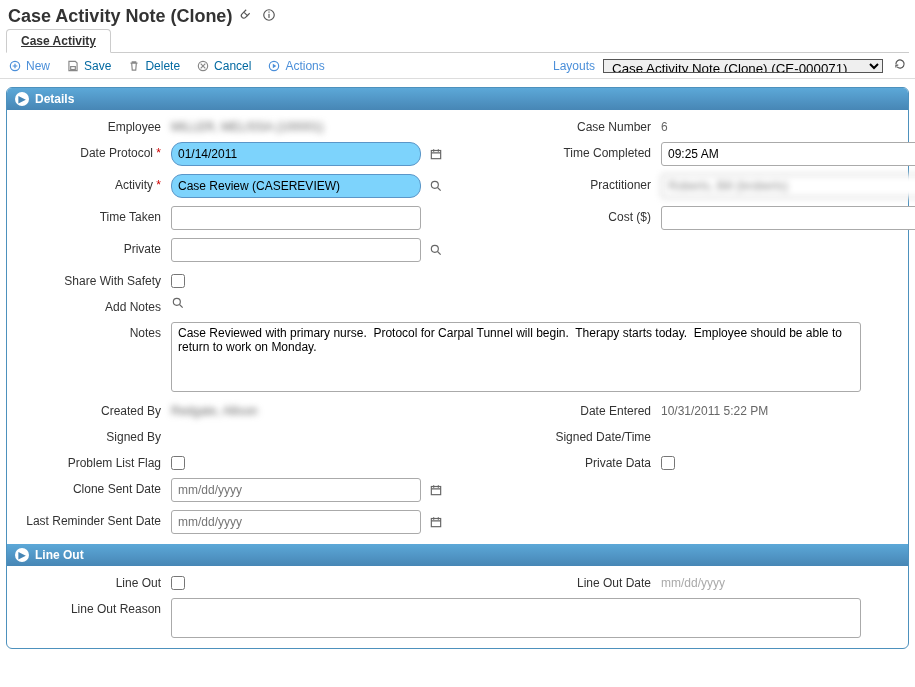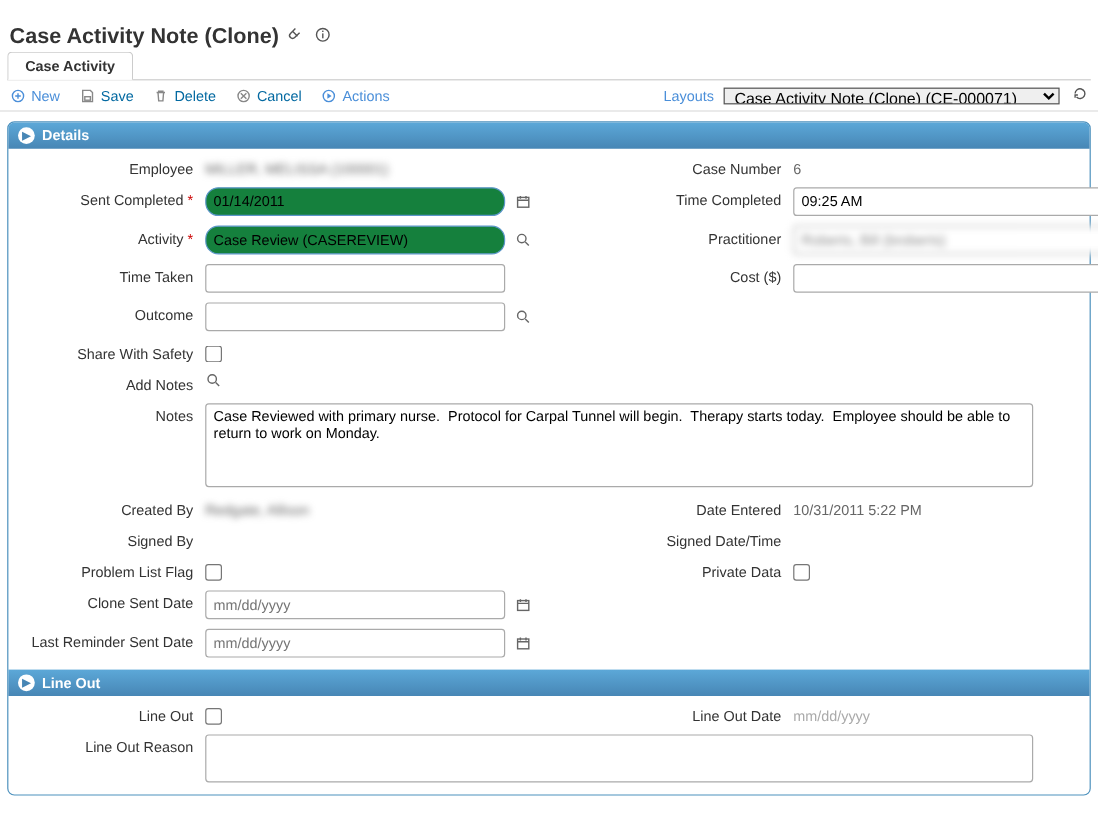--- a/index.html
+++ b/index.html
@@ -1,21 +1,21 @@
 <!DOCTYPE html>
 <html><head>
 <meta charset="utf-8">
 <style>
 * { box-sizing: border-box; margin: 0; padding: 0; }
 body { font-family: "Segoe UI", Arial, sans-serif; font-size: 12px; color: #333; background: #fff; width: 915px; }
-.page-title-row { display: flex; align-items: center; padding: 20px 8px 2px 8px; }
+.page-title-row { display: flex; align-items: center; padding: 6px 8px 2px 8px; }
 .page-title { font-size: 18px; font-weight: 600; color: #333; }
 .title-icons span { margin-left: 6px; color: #555; font-size: 14px; }
 .tab-row { display: flex; border-bottom: 1px solid #ccc; margin: 0 6px; }
-.tab { position: relative; padding: 4px 14px; background: #fff; border: 1px solid #ccc; border-bottom: 1px solid #fff; border-radius: 4px 4px 0 0; margin-bottom: -1px; font-weight: 700; font-size: 12px; }
+.tab { position: relative; padding: 4px 14px; background: #fff; border: 1px solid #ccc; border-bottom: 1px solid #fff; border-radius: 4px 4px 0 0; margin-bottom: -1px; font-weight: 700; font-size: 12px; text-decoration: underline; }
 .toolbar { display: flex; align-items: center; padding: 4px 8px; border-bottom: 1px solid #ddd; justify-content: flex-end; }
 .tb-item { display: flex; align-items: center; margin-right: 16px; color: #0369a1; cursor: pointer; }
 .tb-item.blue { color: #4b8fd9; }
 .tb-item .tb-icon { display: inline-flex; align-items: center; justify-content: center; margin-right: 4px; color: #888; }
 .tb-item.blue .tb-icon { color: #4b8fd9; }
 .tb-spacer { flex: 1; }
 .layouts-link { color: #4b8fd9; margin-right: 8px; cursor: pointer; }
 .layouts-select { border: 1px solid #555; height: 14px; padding: 0 4px; min-width: 280px; }
 .refresh-btn { margin-left: 10px; color: #555; cursor: pointer; }
 
@@ -24,21 +24,21 @@
 .section-header .collapse-icon { display:inline-flex; align-items:center; justify-content:center; width:14px; height:14px; border-radius:50%; background:#fff; color:#4786b5; font-size:9px; margin-right:6px; }
 .section-body { padding: 6px 10px 10px 14px; }
 
 .form-grid { display: grid; grid-template-columns: 140px 320px 150px 1fr; column-gap: 10px; row-gap: 8px; align-items: start; }
 .cell-label { text-align: right; padding-top: 4px; white-space: nowrap; }
 .req::after { content: " *"; color: #c00; }
 .cell-value { display: flex; align-items: center; }
 
 input.text, select.sel, textarea.ta { border: 1px solid #aaa; border-radius: 3px; padding: 3px 6px; font-family: inherit; font-size: 12px; }
 input.text { width: 250px; height: 24px; }
-input.text.yellow { background-color: #15803d; border-color: #5b96c8; border-radius: 11px; }
+input.text.yellow { background-color: #7dd3fc; border-color: #5b96c8; border-radius: 11px; }
 input.text.wide { width: 298px; }
 .icon-after { margin-left: 8px; color: #666; cursor: pointer; display:inline-flex; }
 .blurred { filter: blur(3px); color:#888; }
 .readonly-text { color: #666; padding-top: 4px; }
 
 textarea.notes { width: 690px; height: 70px; resize: none; }
 textarea.reason { width: 690px; height: 40px; resize: none; }
 .checkbox { width: 14px; height: 14px; margin-top:4px; }
 
 .grid-lineout { display: grid; grid-template-columns: 140px 320px 150px 1fr; column-gap: 10px; row-gap: 8px; align-items: start; }
@@ -137,21 +137,21 @@
 
       <div class="cell-label">Employee</div>
       <div class="cell-value">
           <span class="readonly-text blurred">MILLER, MELISSA (100001)</span>
         </div>
       <div class="cell-label">Case Number</div>
       <div class="cell-value">
           <span class="readonly-text">6</span>
         </div>
 
-      <div class="cell-label req">Sent Completed</div>
+      <div class="cell-label req">Date Protocol</div>
       <div class="cell-value">
         <input class="text yellow" value="01/14/2011" style="">
         <span class="icon-after">
             <svg class="ic" viewBox="0 0 24 24">
               <rect x="4" y="6" width="16" height="14" fill="none" stroke="#666" stroke-width="2"></rect>
               <path d="M4 10h16M8 4v4M16 4v4" stroke="#666" stroke-width="2"></path>
             </svg>
           </span>
       </div>
       <div class="cell-label">Time Completed</div>
@@ -177,21 +177,21 @@
 
       <div class="cell-label">Time Taken</div>
       <div class="cell-value">
           <input class="text" value="" style="">
         </div>
       <div class="cell-label">Cost ($)</div>
       <div class="cell-value">
           <input class="text wide" value="" style="">
         </div>
 
-      <div class="cell-label">Outcome</div>
+      <div class="cell-label">Private</div>
       <div class="cell-value">
         <input class="text" value="" style="">
         <span class="icon-after">
             <svg class="ic" viewBox="0 0 24 24">
               <circle cx="10" cy="10" r="6" fill="none" stroke="#666" stroke-width="2"></circle>
               <path d="M15 15l5 5" stroke="#666" stroke-width="2"></path>
             </svg>
           </span>
       </div>
       <div></div>

